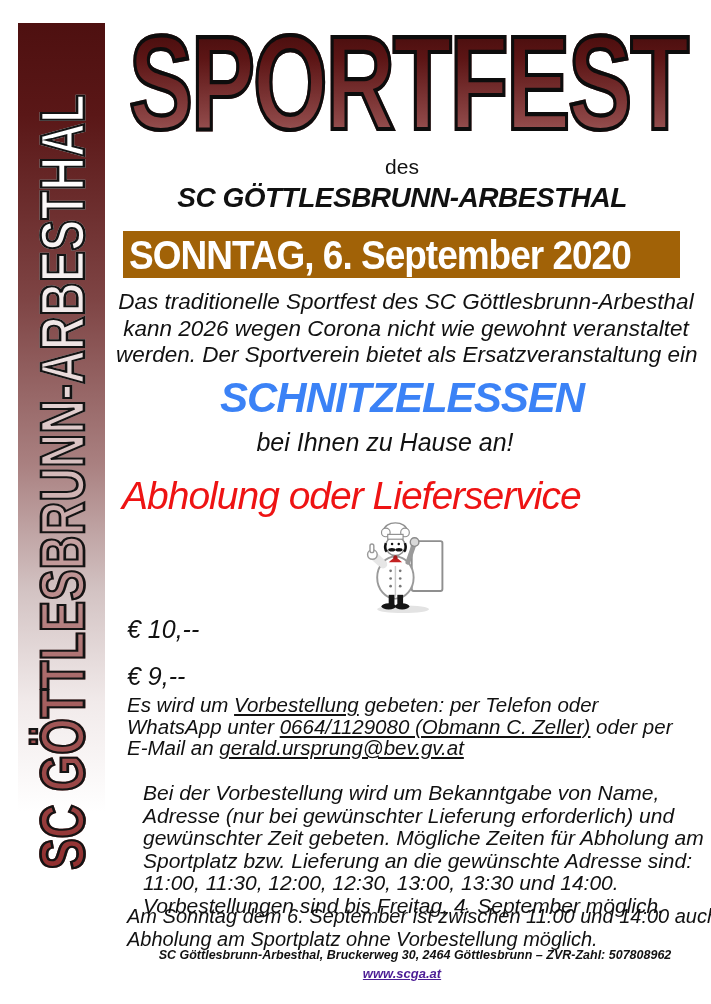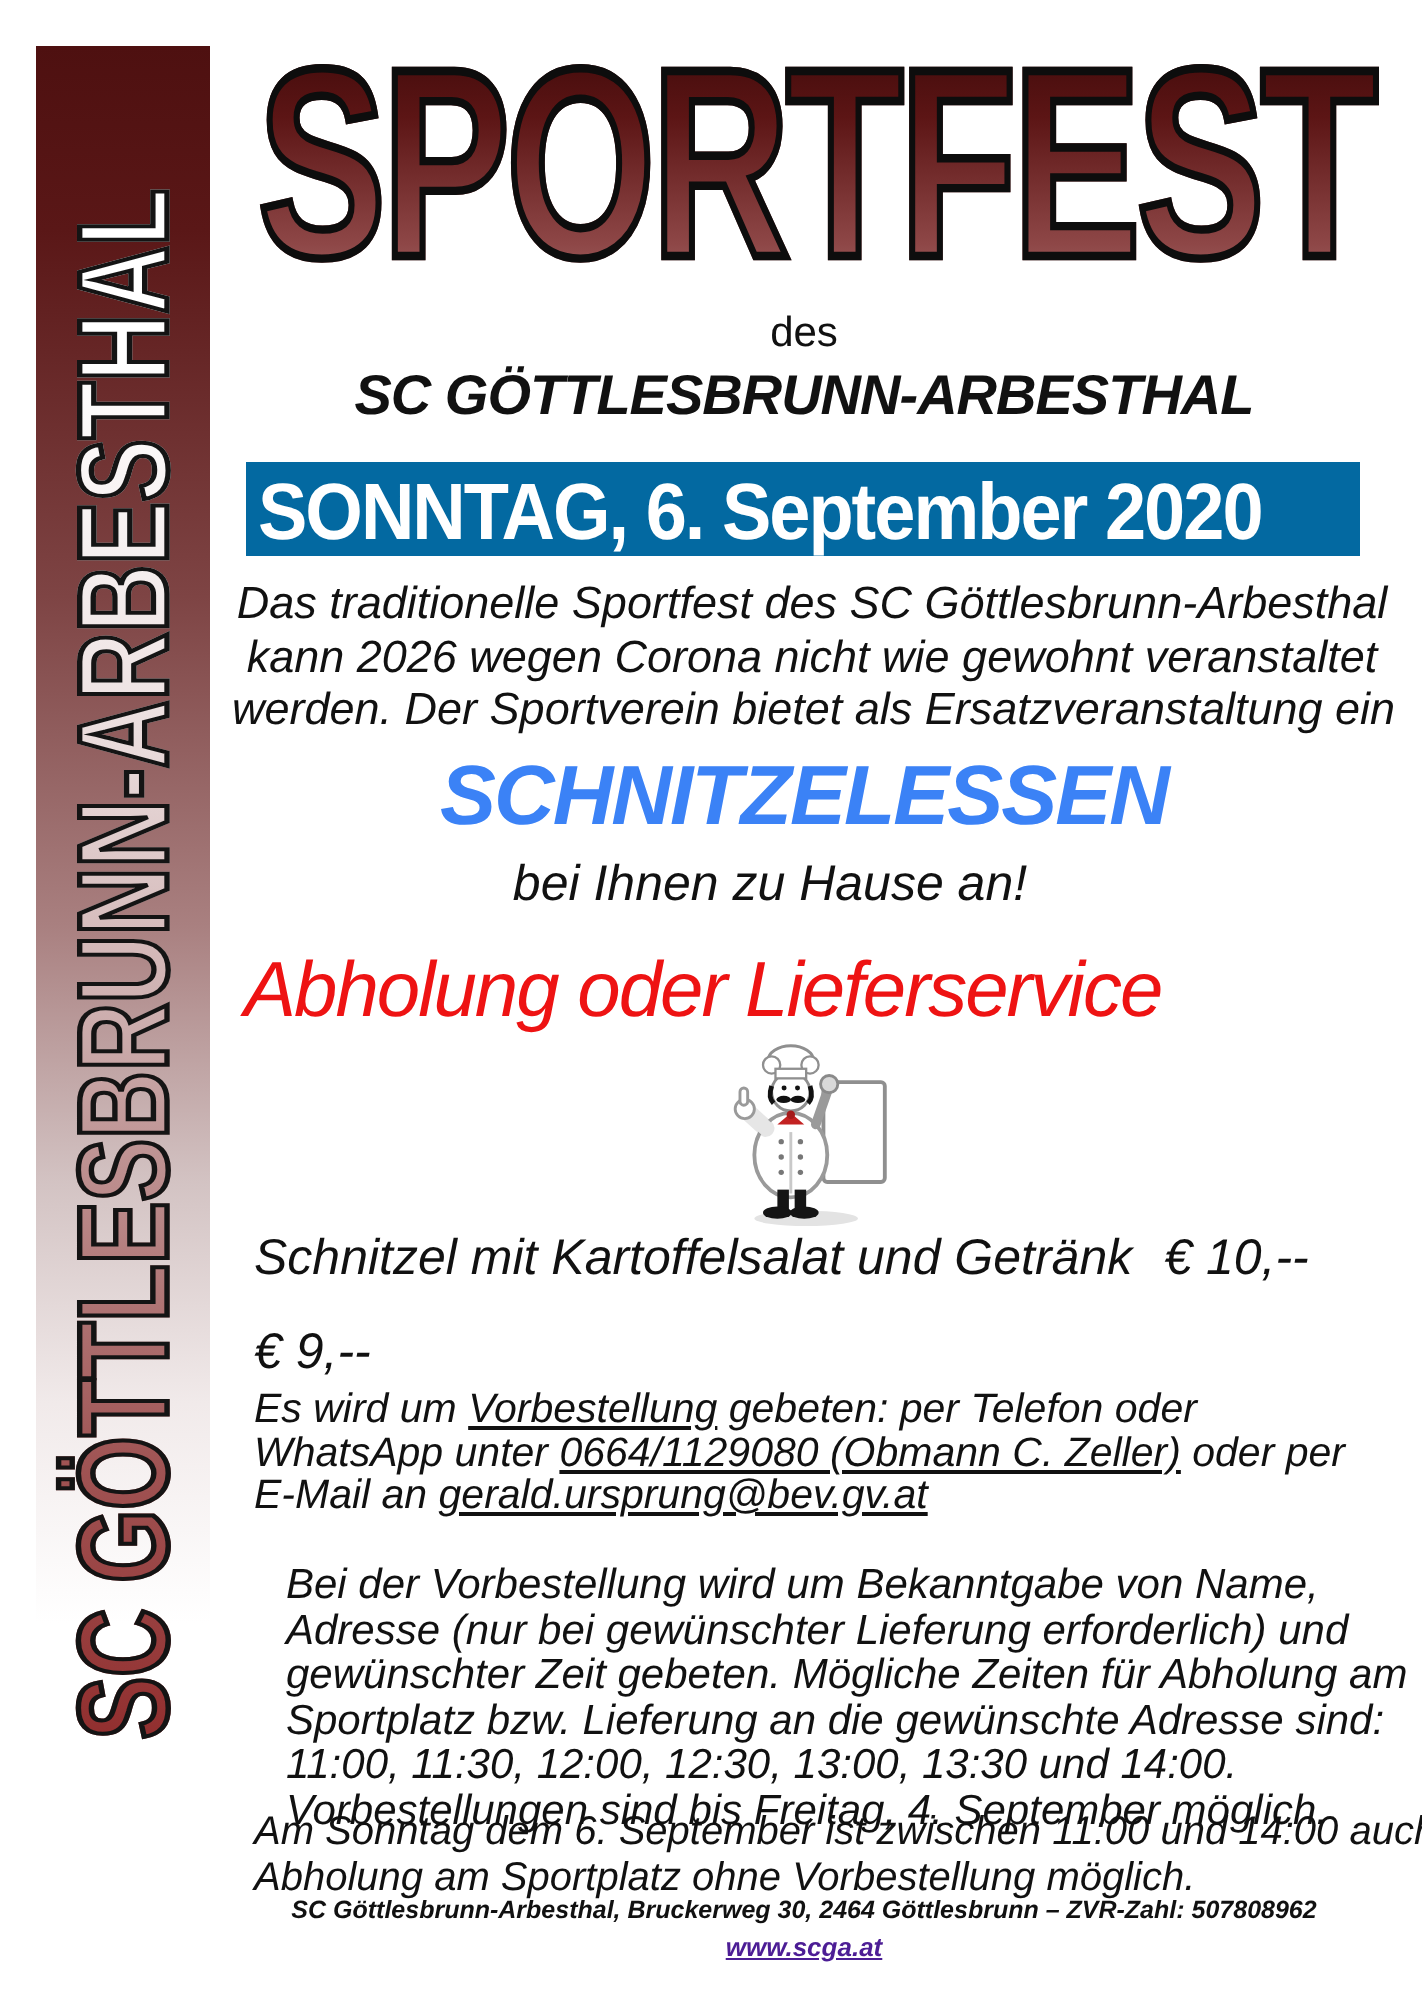--- a/index.html
+++ b/index.html
@@ -33,21 +33,21 @@
     background:linear-gradient(180deg,#3d0909 0%,#5c1515 22%,#8e4747 55%,#b88484 80%,#96413f 100%);
     -webkit-background-clip:text;background-clip:text;
     color:#7a2525;-webkit-text-fill-color:transparent;
     -webkit-text-stroke:3px #0d0d0d;
   }
   .des{position:absolute;left:122px;top:155px;width:560px;text-align:center;font-size:21px;}
   .subtitle{
     position:absolute;left:122px;top:182px;width:560px;text-align:center;
     font-size:28px;font-weight:bold;font-style:italic;letter-spacing:-0.5px;
   }
-  .date-banner{position:absolute;left:123px;top:231px;width:557px;height:47px;background:#0369a1;}
+  .date-banner{position:absolute;left:123px;top:231px;width:557px;height:47px;background:#a16207;}
   .date-banner .date-text{
     display:inline-block;margin:5px 0 0 6px;font-size:37px;font-weight:bold;color:#ffffff;
     letter-spacing:-1px;line-height:1.0;transform:scaleY(1.08);transform-origin:left top;
     border-bottom:3px solid #ffffff;padding-bottom:2px;
   }
   
   .pre{white-space:pre;}
   .intro{position:absolute;left:116px;top:289px;width:580px;text-align:center;
     font-style:italic;font-size:22.5px;line-height:26.5px;}
   .headline{position:absolute;left:122px;top:374px;width:560px;text-align:center;
@@ -62,21 +62,21 @@
   .menu-item.m0{top:615px;}
   .menu-item.m1{top:662px;}
   .contact{position:absolute;left:127px;top:694px;width:578px;margin:0;
     font-size:20.5px;font-style:italic;line-height:21.5px;white-space:pre;}
   .contact .ul{text-decoration:underline;margin-top:40px;}
   .details{position:absolute;left:127px;top:766px;width:578px;margin:16px;
     font-size:21px;font-style:italic;line-height:22.5px;}
   .closing{position:absolute;left:127px;top:905px;width:582px;margin:0;
     font-size:20px;font-style:italic;line-height:22.5px;}
   
-  .footer-address{position:absolute;left:112px;top:948px;width:580px;text-align:center;
+  .footer-address{position:absolute;left:125px;top:948px;width:580px;text-align:center;
     font-size:12.5px;font-weight:bold;font-style:italic;}
   .footer-link{position:absolute;left:112px;top:966px;width:580px;text-align:center;
     font-size:13px;font-weight:bold;font-style:italic;}
   .footer-link .site{color:#4c1d95;text-decoration:underline;cursor:pointer;}
 </style>
 </head>
 <body>
 
 <aside class="sidebar">
   <div class="vtext">SC GÖTTLESBRUNN-ARBESTHAL</div>
@@ -128,21 +128,20 @@
     <circle cx="35" cy="69" r="1.4" fill="#777"></circle>
       <circle cx="45" cy="69" r="1.4" fill="#777"></circle>
     <rect x="33" y="78" width="6" height="11" fill="#151515"></rect>
     <rect x="42" y="78" width="6" height="11" fill="#151515"></rect>
     <ellipse cx="33" cy="90" rx="7.5" ry="3.2" fill="#151515"></ellipse>
     <ellipse cx="47" cy="90" rx="7.5" ry="3.2" fill="#151515"></ellipse>
   </svg>
 </div>
 
 <div class="menu-item m0">
-  <span>Schnitzel mit Kartoffelsalat und Getränk</span>
   <span>€ 10,--</span>
 </div>
 <div class="menu-item m1">
   <span>€ 9,--</span>
 </div>
 
 <p class="contact"><span>Es wird um </span><span class="ul">Vorbestellung</span><span> gebeten: per Telefon oder
 WhatsApp unter </span><span class="ul">0664/1129080 (Obmann C. Zeller)</span><span> oder per
 E-Mail an </span><span class="ul">gerald.ursprung@bev.gv.at</span></p>
 

